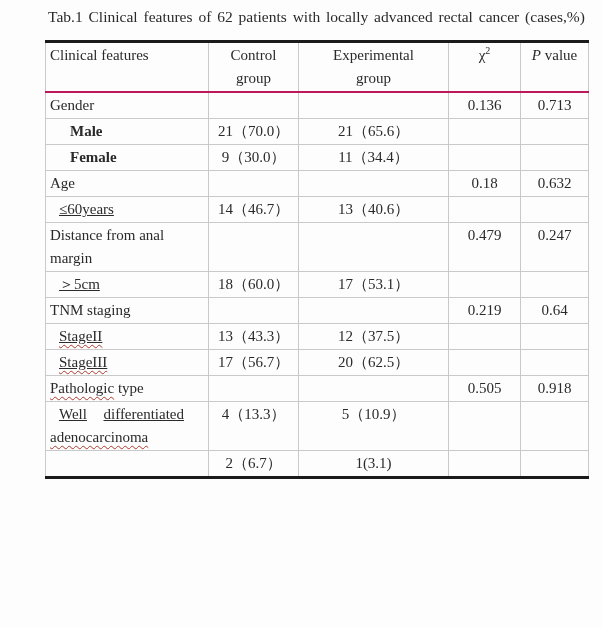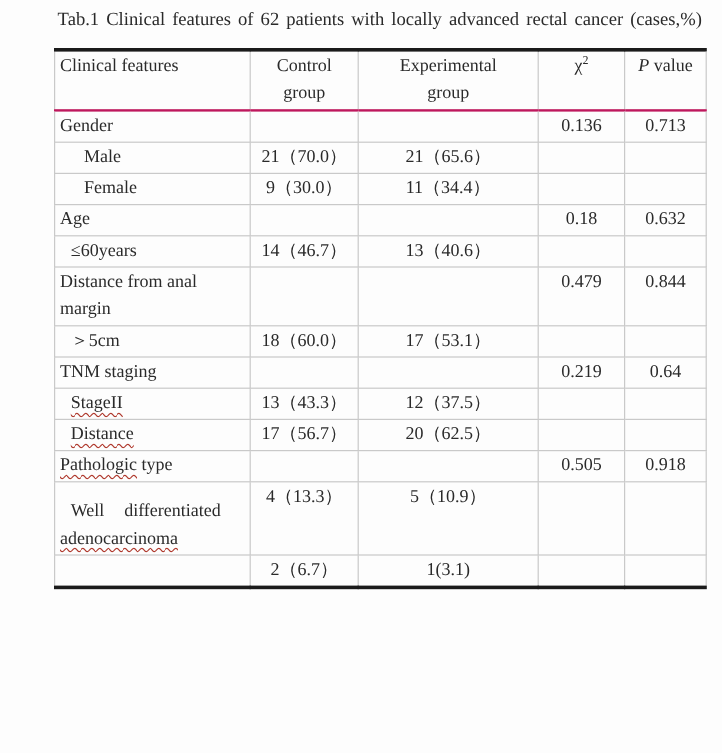--- a/index.html
+++ b/index.html
@@ -32,23 +32,23 @@
     border: 1px solid #c9c9c9;
     line-height: 23px;
     padding: 1px 4px;
     vertical-align: top;
     font-weight: normal;
     text-align: left;
     overflow: hidden;
   }
   thead th { border-bottom: 2px solid #be185d; }
   .c { text-align: center; }
-  .ind-a { padding-left: 20px; }
-  .ind-b { padding-left: 9px; }
-  .just { display: flex; justify-content: space-between; padding-right: 20px; margin-top: 12px; }
+  .ind-a { padding-left: 20px; font-weight: bold; }
+  .ind-b { padding-left: 9px; text-decoration: underline; }
+  .just { display: flex; justify-content: space-between; padding-right: 20px; }
   .sq {
     text-decoration-line: underline;
     text-decoration-style: wavy;
     text-decoration-color: #b03a2e;
     text-decoration-thickness: 1px;
     text-underline-offset: 3px;
     text-align: center;
   }
   .pi { font-style: italic; }
   sup { font-size: 10px; line-height: 0; }
@@ -143,21 +143,21 @@
 
 
       <tr>
         <td>
           <div>Distance from anal</div>
           <div>margin</div>
         </td>
         <td class="c"></td>
         <td class="c"></td>
         <td class="c">0.479</td>
-        <td class="c">0.844</td>
+        <td class="c">0.247</td>
       </tr>
 
 
       <tr>
         <td>
             <div class="ind-b">＞5cm</div>
           </td>
         <td class="c">18（60.0）</td>
         <td class="c">17（53.1）</td>
         <td class="c"></td>
@@ -179,21 +179,21 @@
             <div class="ind-b"><span class="sq">StageII</span></div>
           </td>
         <td class="c">13（43.3）</td>
         <td class="c">12（37.5）</td>
         <td class="c"></td>
         <td class="c"></td>
       </tr>
 
       <tr>
         <td>
-            <div class="ind-b"><span class="sq">Distance</span></div>
+            <div class="ind-b"><span class="sq">StageIII</span></div>
           </td>
         <td class="c">17（56.7）</td>
         <td class="c">20（62.5）</td>
         <td class="c"></td>
         <td class="c"></td>
       </tr>
 
       <tr>
         <td>
             <div><span class="sq">Pathologic</span> <span>type</span></div>

